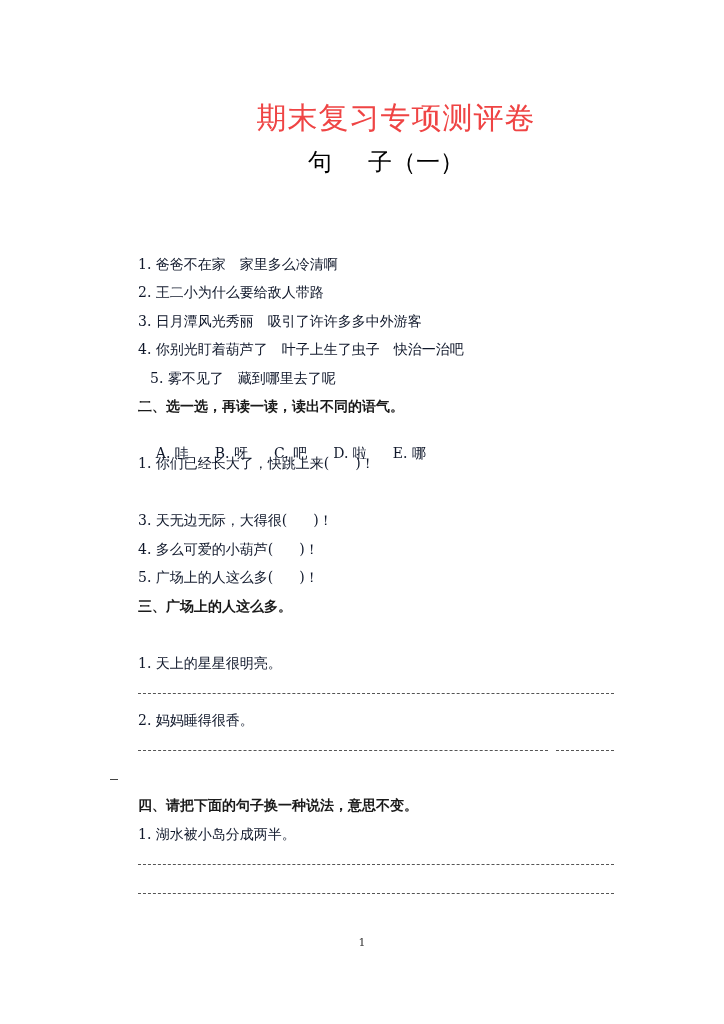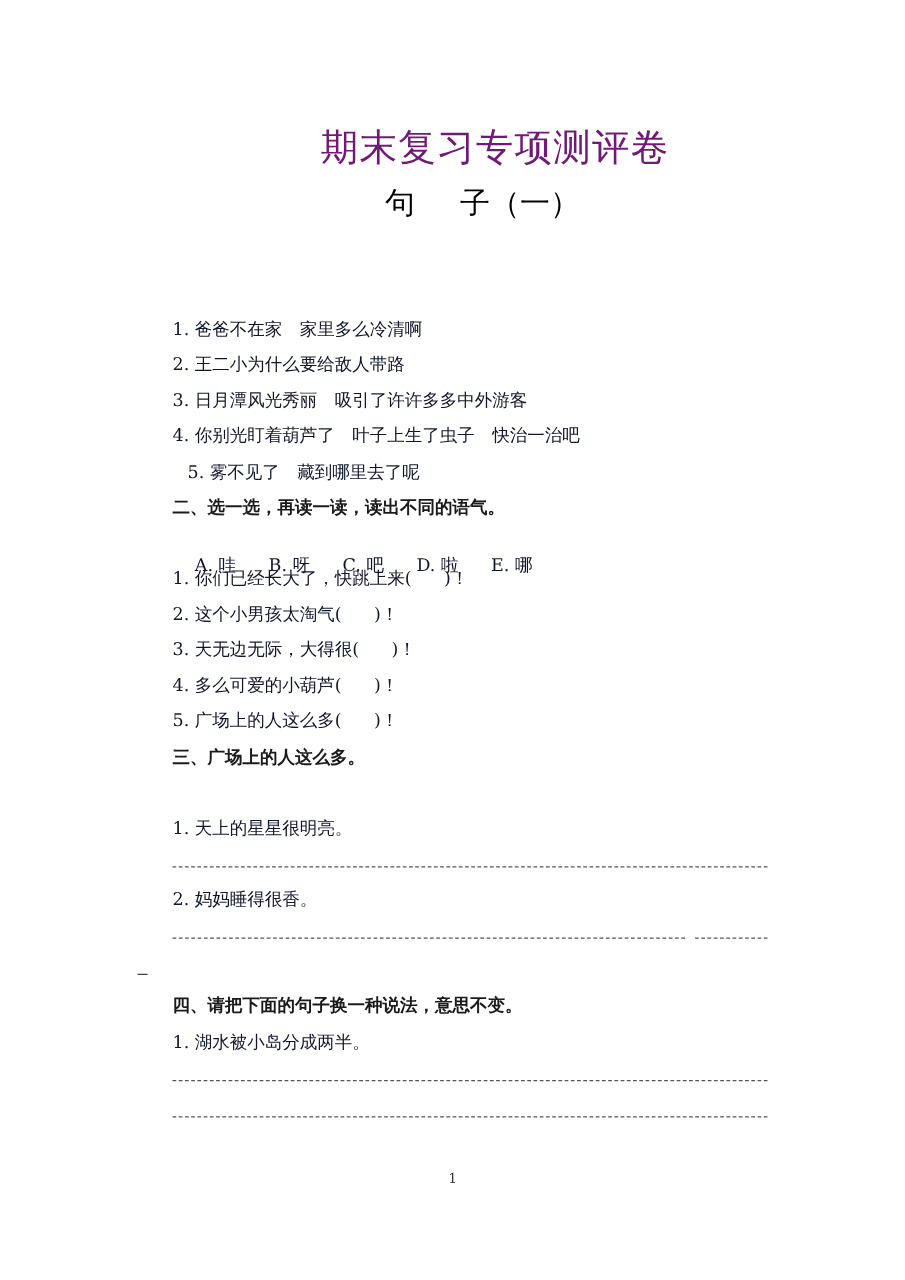--- a/index.html
+++ b/index.html
@@ -24,21 +24,21 @@
       position: absolute;
       left: 0; width: 724px;
       top: 98px;
       text-align: center;
       font-family: "DejaVu Sans", "Liberation Sans", sans-serif;
       font-size: 30px;
       font-weight: normal;
       letter-spacing: 1px;
       padding-left: 68px;
       box-sizing: border-box;
-      color: #701a75;
+      color: #ef4444;
     }
     .subtitle {
       position: absolute;
       left: 0; width: 724px;
       top: 146px;
       text-align: center;
       font-family: "DejaVu Sans", "Liberation Sans", sans-serif;
       font-size: 24px;
       color: #000000;
       padding-left: 48px;
@@ -98,21 +98,20 @@
   <div class="line" style="top:283px;">2. 王二小为什么要给敌人带路</div>
   <div class="line" style="top:312px;">3. 日月潭风光秀丽　吸引了许许多多中外游客</div>
   <div class="line" style="top:340px;">4. 你别光盯着葫芦了　叶子上生了虫子　快治一治吧</div>
   <div class="line" style="top:369px;margin-left:12px;">5. 雾不见了　藏到哪里去了呢</div>
 
   <div class="line heading" style="top:397px;">二、选一选，再读一读，读出不同的语气。</div>
   <div class="line options" style="top:426px;">
     <span>A. 哇</span><span>B. 呀</span><span>C. 吧</span><span>D. 啦</span><span>E. 哪</span>
   </div>
   <div class="line" style="top:454px;"><span>1. 你们已经长大了，快跳上来(</span><span class="blank"></span><span>)！</span></div>
-  <div class="line" style="top:483px;"><span>2. 这个小男孩太淘气(</span><span class="blank"></span><span>)！</span></div>
   <div class="line" style="top:511px;"><span>3. 天无边无际，大得很(</span><span class="blank"></span><span>)！</span></div>
   <div class="line" style="top:540px;"><span>4. 多么可爱的小葫芦(</span><span class="blank"></span><span>)！</span></div>
   <div class="line" style="top:568px;"><span>5. 广场上的人这么多(</span><span class="blank"></span><span>)！</span></div>
 
   <div class="line heading" style="top:597px;">三、广场上的人这么多。</div>
   <div class="line" style="top:654px;">1. 天上的星星很明亮。</div>
   <div class="answer-line" style="top:693px;"></div>
   <div class="line" style="top:711px;">2. 妈妈睡得很香。</div>
   <div class="answer-line split-a" style="top:750px;"></div>
   <div class="answer-line split-b" style="top:750px;"></div>

